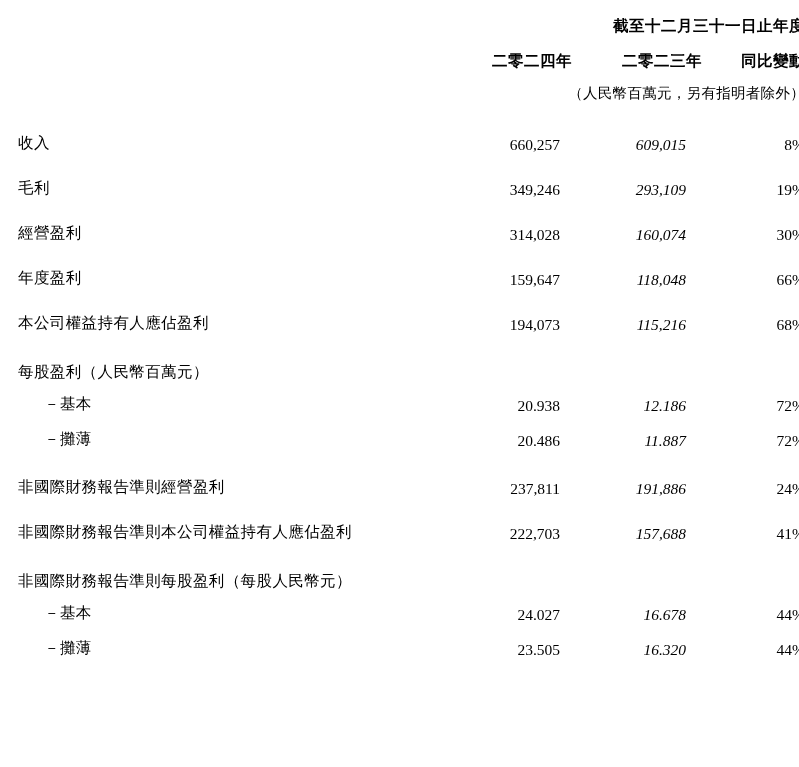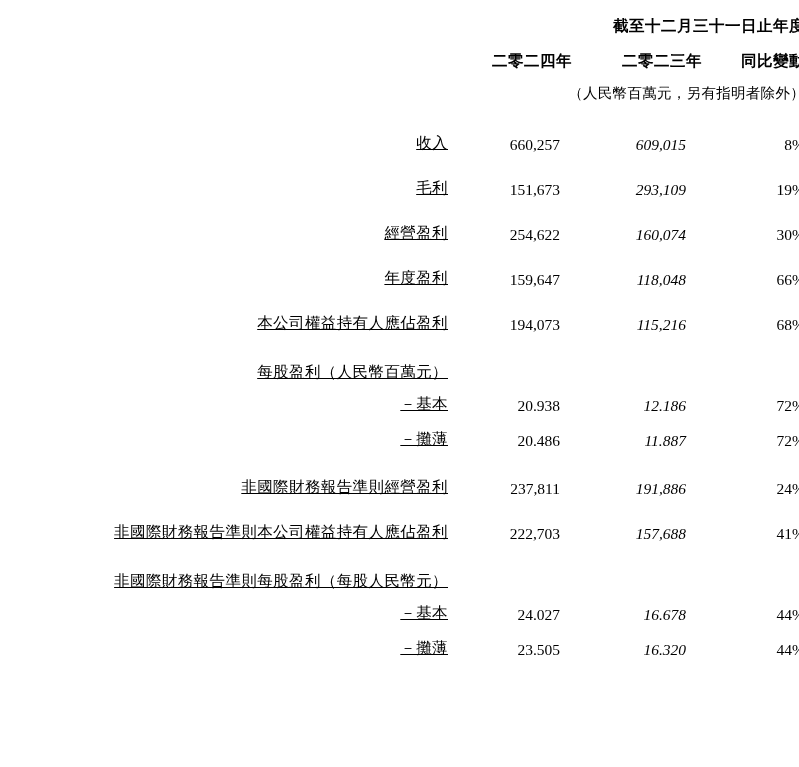--- a/index.html
+++ b/index.html
@@ -58,23 +58,22 @@
     padding: 6px 2px 18px 0;
     letter-spacing: 0.3px;
   }
 
   tr.data td {
     font-size: 15.5px;
     padding: 12px 0 12px 0;
     vertical-align: bottom;
   }
   tr.data td.label {
-    text-align: right;
+    text-align: left;
     letter-spacing: 0.4px;
-    text-decoration: underline;
   }
   tr.data td.v1 {
     text-align: right;
     font-weight: normal;
     padding-right: 18px;
     font-family: "Liberation Serif", "DejaVu Serif", serif;
   }
   tr.data td.v2 {
     text-align: right;
     padding-right: 22px;
@@ -128,27 +127,27 @@
     </tbody>
     <tbody id="rows-body">
         <tr class="data">
           <td class="label">收入</td>
           <td class="v1">660,257</td>
           <td class="v2">609,015</td>
           <td class="chg">8%</td>
         </tr>
         <tr class="data">
           <td class="label">毛利</td>
-          <td class="v1">151,673</td>
+          <td class="v1">349,246</td>
           <td class="v2">293,109</td>
           <td class="chg">19%</td>
         </tr>
         <tr class="data">
           <td class="label">經營盈利</td>
-          <td class="v1">254,622</td>
+          <td class="v1">314,028</td>
           <td class="v2">160,074</td>
           <td class="chg">30%</td>
         </tr>
         <tr class="data">
           <td class="label">年度盈利</td>
           <td class="v1">159,647</td>
           <td class="v2">118,048</td>
           <td class="chg">66%</td>
         </tr>
         <tr class="data">

